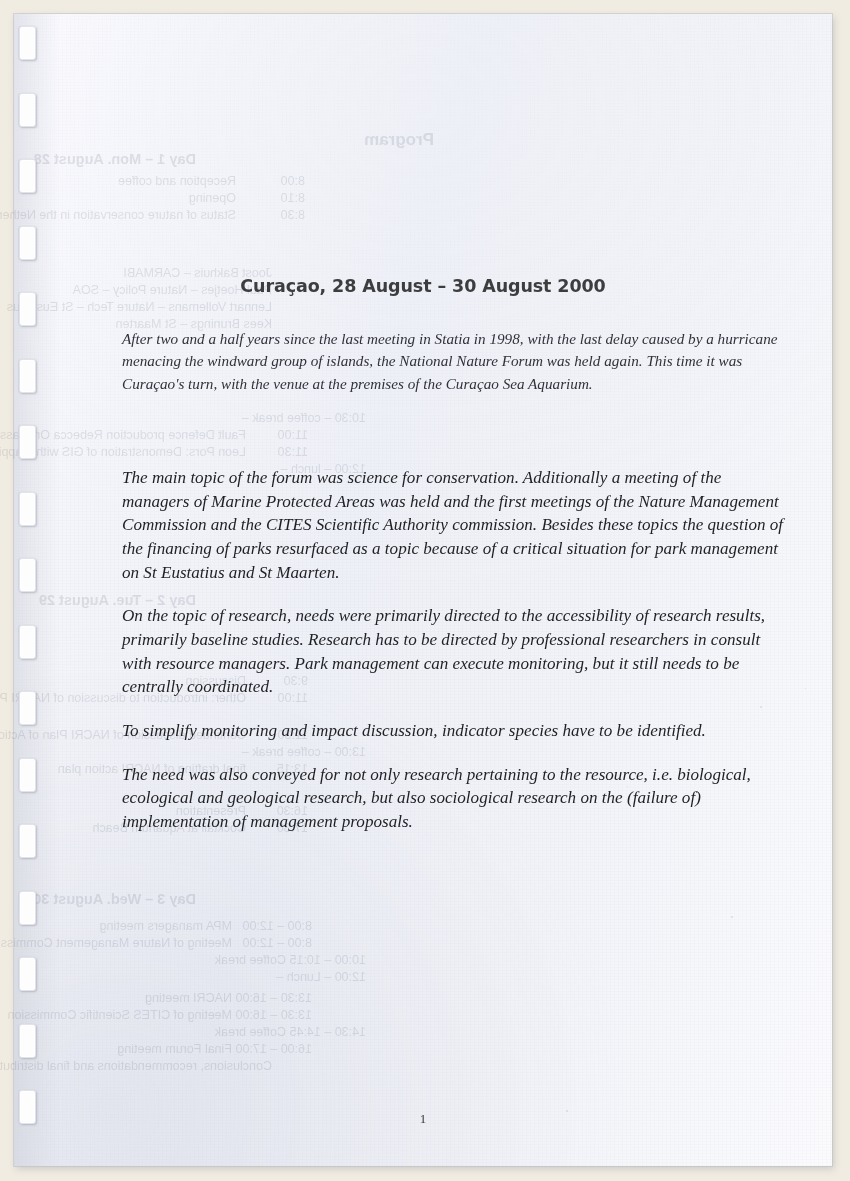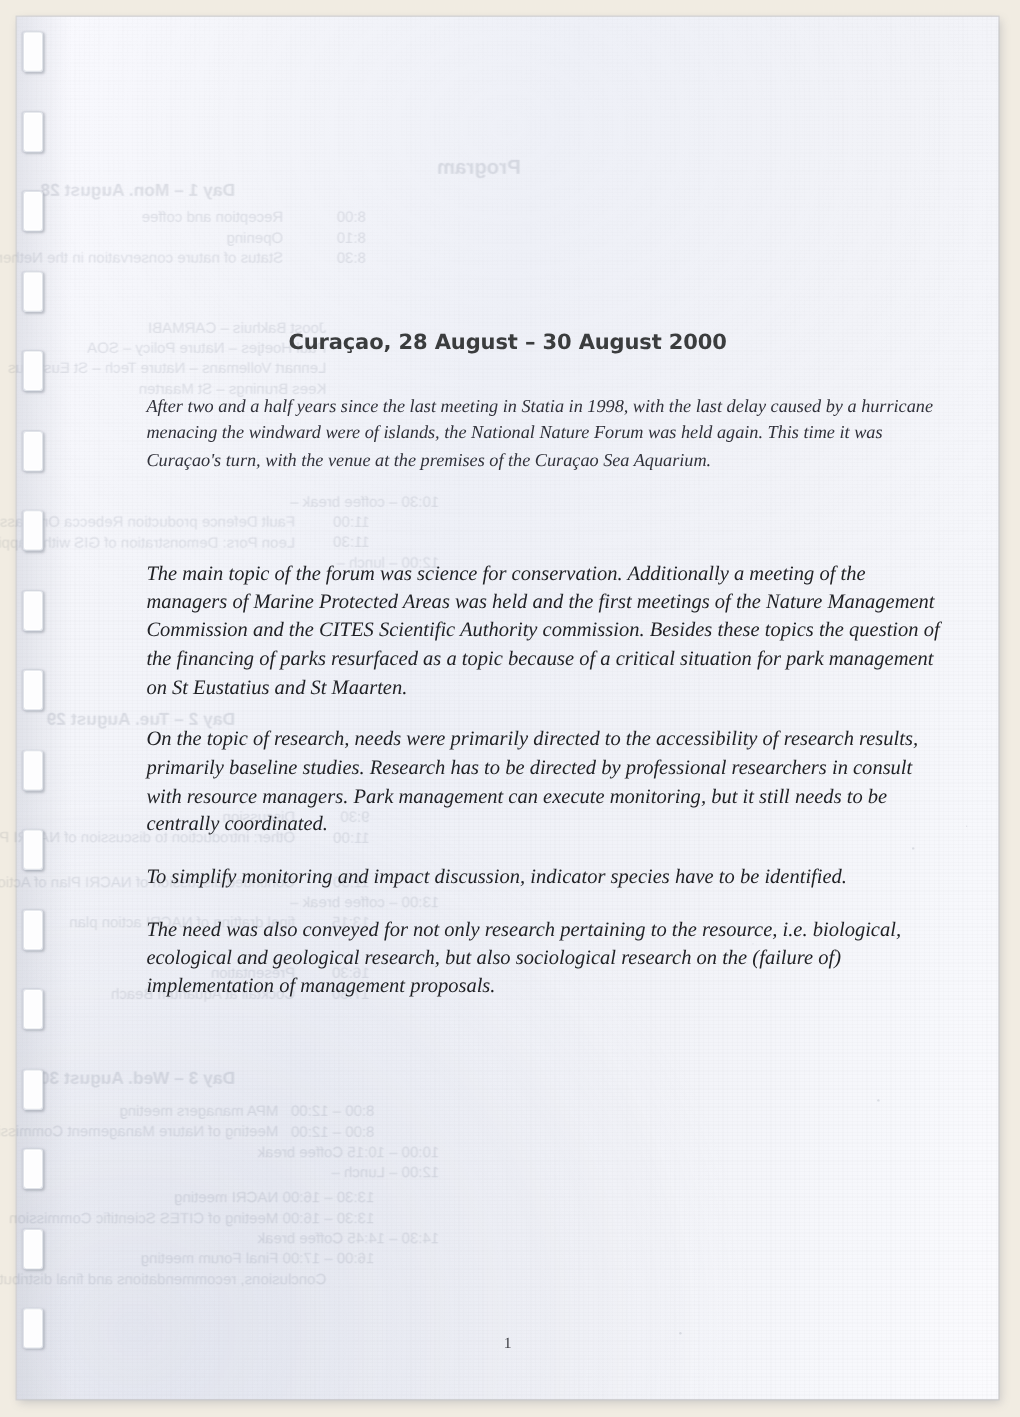--- a/index.html
+++ b/index.html
@@ -233,21 +233,21 @@
         <div class="bl" style="left: 520px; top: 1028px;">16:00 – 17:00</div>
         <div class="bl" style="left: 600px; top: 1028px;">Final Forum meeting</div>
         <div class="bl" style="left: 560px; top: 1045px;">Conclusions, recommendations and final distribution</div>
       </div>
 
     <div id="content">
 
 
       <div class="title" id="doc-subtitle">Curaçao, 28 August – 30 August 2000</div>
 
-      <div id="intro">After two and a half years since the last meeting in Statia in 1998, with the last delay caused by a hurricane menacing the windward were of islands, the National Nature Forum was held again. This time it was Curaçao's turn, with the venue at the premises of the Curaçao Sea Aquarium.</div>
+      <div id="intro">After two and a half years since the last meeting in Statia in 1998, with the last delay caused by a hurricane menacing the windward group of islands, the National Nature Forum was held again. This time it was Curaçao's turn, with the venue at the premises of the Curaçao Sea Aquarium.</div>
 
       <div id="body">
           <p>The main topic of the forum was science for conservation. Additionally a meeting of the managers of Marine Protected Areas was held and the first meetings of the Nature Management Commission and the CITES Scientific Authority commission. Besides these topics the question of the financing of parks resurfaced as a topic because of a critical situation for park management on St Eustatius and St Maarten.</p>
           <p>On the topic of research, needs were primarily directed to the accessibility of research results, primarily baseline studies. Research has to be directed by professional researchers in consult with resource managers. Park management can execute monitoring, but it still needs to be centrally coordinated.</p>
           <p>To simplify monitoring and impact discussion, indicator species have to be identified.</p>
           <p>The need was also conveyed for not only research pertaining to the resource, i.e. biological, ecological and geological research, but also sociological research on the (failure of) implementation of management proposals.</p>
         </div>
 
       <div id="page-number">1</div>
 

